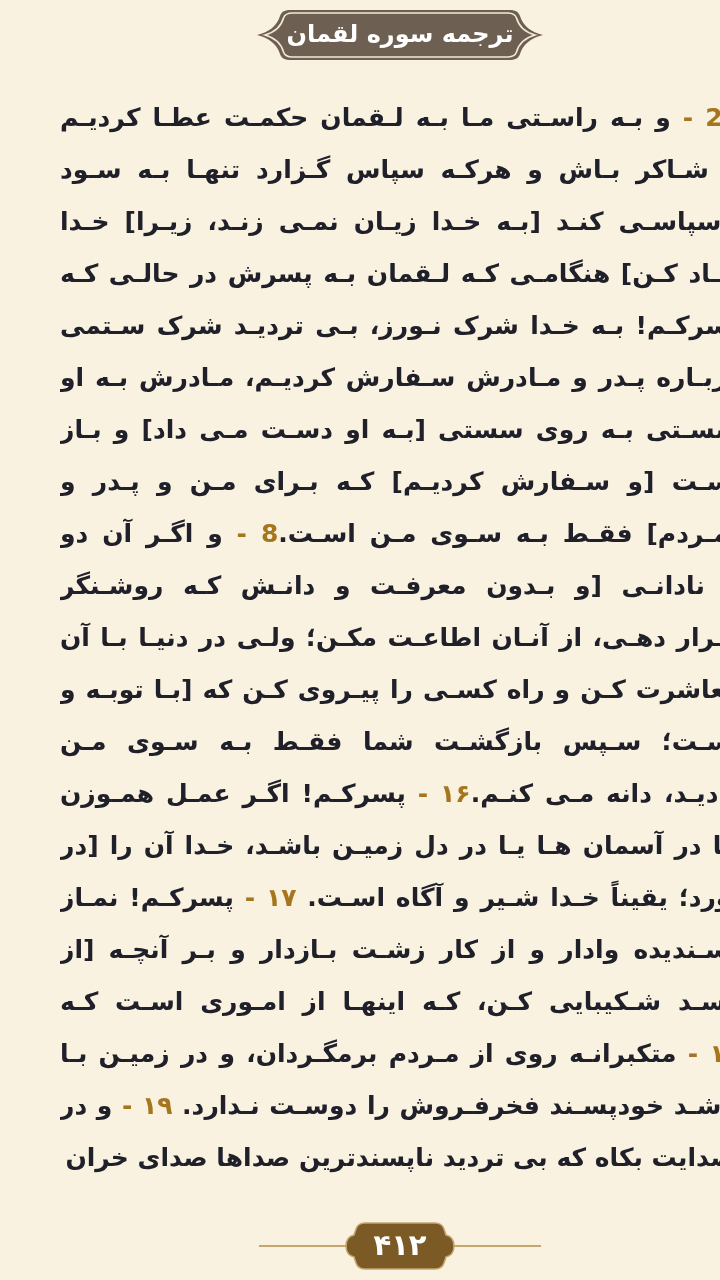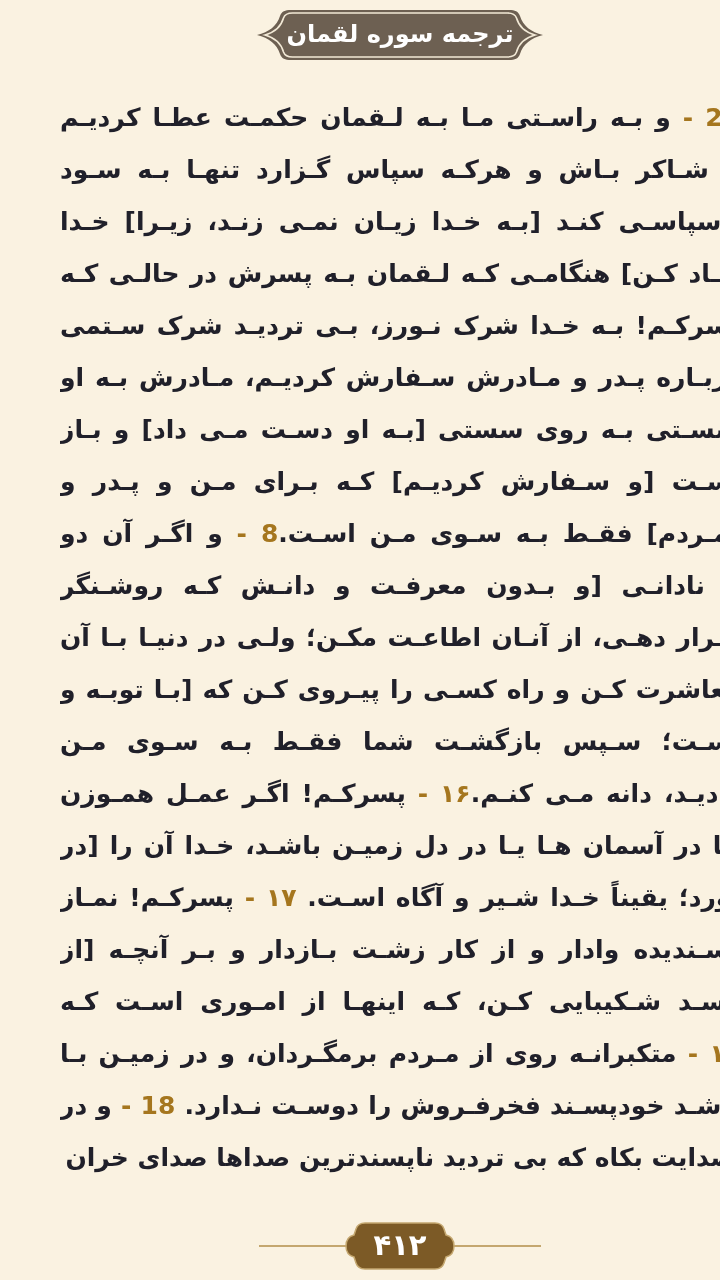--- a/index.html
+++ b/index.html
@@ -104,21 +104,21 @@
       <div class="line"><span class="vtxt">و نادانـی [و بـدون معرفـت و دانـش کـه روشـنگر حقایـق اسـت] چیـزی را شریـک من</span></div>
       <div class="line"><span class="vtxt">قـرار دهـی، از آنـان اطاعـت مکـن؛ ولـی در دنیـا بـا آن دو نفـر بـه شـیوه ای پسـندیده</span></div>
       <div class="line"><span class="vtxt">معاشرت کـن و راه کسـی را پیـروی کـن که [بـا توبـه و ایمان و اخلاص] به من بازگشته</span></div>
       <div class="line"><span class="vtxt">اسـت؛ سـپس بازگشـت شما فقـط بـه سـوی مـن اسـت، پـس شما را از آنچـه انجـام می</span></div>
       <div class="line"><span class="vtxt">دادیـد، دانه مـی کنـم.</span><span class="vnum">۱۶ - </span><span class="vtxt">پسرکـم! اگـر عمـل همـوزن دانه خردلـی و در درون سـنگی</span></div>
       <div class="line"><span class="vtxt">یـا در آسمان هـا یـا در دل زمیـن باشـد، خـدا آن را [در قیامـت بـرای حسابرسـی] مـی</span></div>
       <div class="line"><span class="vtxt">آورد؛ یقیناً خـدا شـیر و آگاه اسـت. </span><span class="vnum">۱۷ - </span><span class="vtxt">پسرکـم! نمـاز را برپـا دار و مـردم را بـه کار</span></div>
       <div class="line"><span class="vtxt">پسـندیده وادار و از کار زشـت بـازدار و بـر آنچـه [از مشـکلات و سـختی هـا] بـه تو می</span></div>
       <div class="line"><span class="vtxt">رسـد شـکیبایی کـن، کـه اینهـا از امـوری اسـت کـه ملازمـت بـر آن از واجبـات اسـت.</span></div>
       <div class="line"><span class="vnum">۱۸ - </span><span class="vtxt">متکبرانـه روی از مـردم برمگـردان، و در زمیـن بـا نـاز و غـرور راه مـرو، همانـا خـدا</span></div>
-      <div class="line"><span class="vtxt">باشـد خودپسـند فخرفـروش را دوسـت نـدارد. </span><span class="vnum">18 - </span><span class="vtxt">و در راه رفتنـت میانـه رو بـاش، و از</span></div>
+      <div class="line"><span class="vtxt">باشـد خودپسـند فخرفـروش را دوسـت نـدارد. </span><span class="vnum">۱۹ - </span><span class="vtxt">و در راه رفتنـت میانـه رو بـاش، و از</span></div>
       <div class="line center"><span class="vtxt">صدایت بکاه که بی تردید ناپسندترین صداها صدای خران است.</span></div>
     </main>
 
   <div class="footer">
     <div class="footer-rule"></div>
     <div class="page-badge">
       <svg viewBox="0 0 116 56" aria-hidden="true">
         <path fill="var(--footer-badge)" stroke="var(--footer-line)" stroke-width="1.5" d="M4,28 Q4,19 12,17 L14,11 Q16,5 23,5 L93,5 Q100,5 102,11 L104,17 Q112,19 112,28 Q112,37 104,39 L102,45 Q100,51 93,51 L23,51 Q16,51 14,45 L12,39 Q4,37 4,28 Z"></path>
       </svg>
       <span class="page-number">۴۱۲</span>

